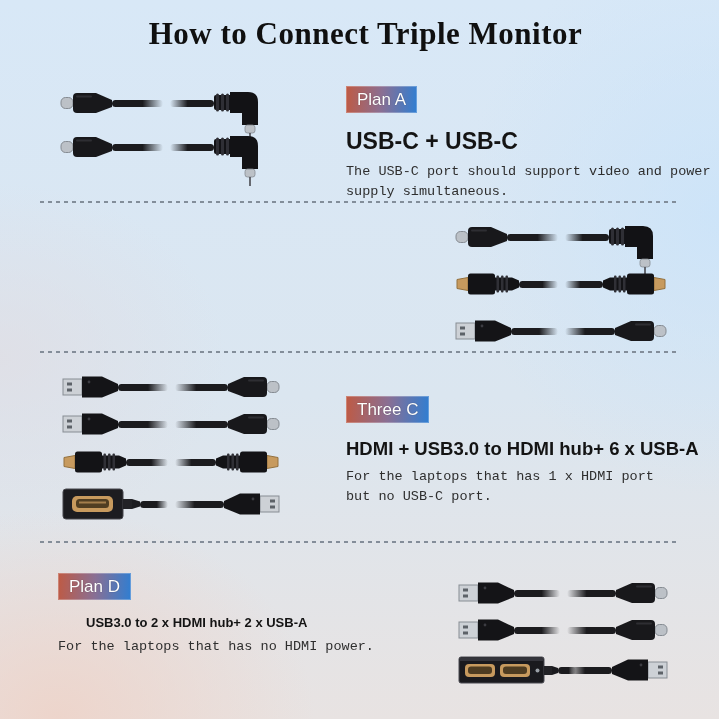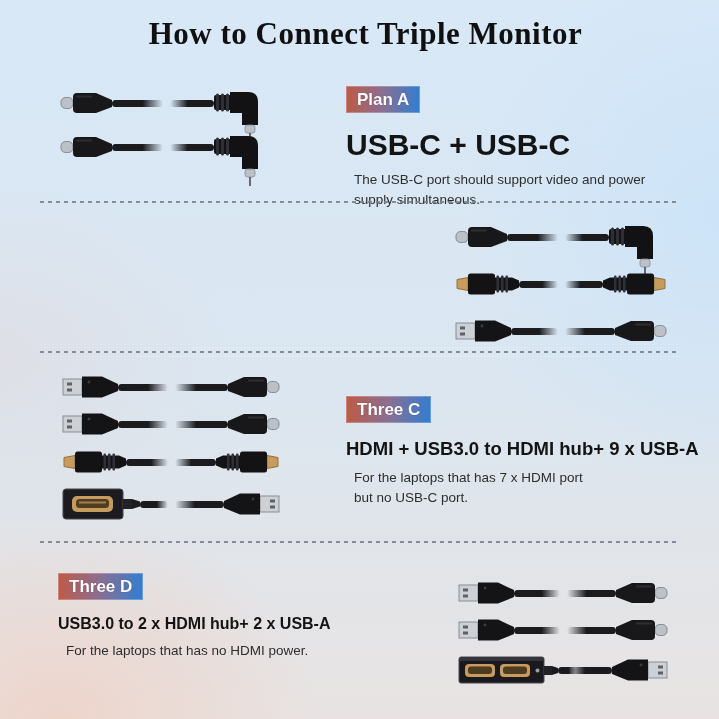--- a/index.html
+++ b/index.html
@@ -15,32 +15,32 @@
       radial-gradient(55% 60% at 100% 30%, rgba(201,227,250,0.75) 0%, rgba(201,227,250,0) 65%),
       linear-gradient(180deg,#d8e8f7 0%, #dbe6f0 55%, #e8e3e2 100%);
   }
   .title{
     position:absolute;top:16px;left:12px;right:0;text-align:center;
     font-family:"Liberation Serif","DejaVu Serif",serif;
     font-weight:bold;font-size:31px;color:#101010;letter-spacing:.5px;
   }
   .textblock{position:absolute;}
   .badge{
-    display:inline-block;color:#fff;font-size:17px;font-weight:bold;
+    display:inline-block;color:#fff;font-size:17px;font-weight:normal;
     padding:3px 11px;line-height:21px;
     background:linear-gradient(94deg,#bf5a43 0%, #8a6f93 50%, #2f7ed2 100%);
     box-shadow:inset 0 0 0 1px rgba(255,255,255,0.25);
     text-shadow:0 0 1px rgba(0,0,0,0.45);
   }
   .textblock h2{margin:15px 0 7px;color:#141414;font-weight:bold;white-space:nowrap;}
-  .plan-a-text h2{font-size:30px;}
+  .plan-a-text h2{font-size:23px;}
   .plan-b-text h2{font-size:20px;}
   .plan-c-text h2{font-size:18.5px;}
-  .plan-d-text h2{font-size:16px;}
-  .textblock p{margin:8px;font-size:13.5px;line-height:1.5;color:#2e2e2e;white-space:pre-line;}
+  .plan-d-text h2{font-size:13px;margin-left:28px;}
+  .textblock p{margin:0;font-size:13.5px;line-height:1.5;color:#2e2e2e;white-space:pre-line;font-family:Liberation Mono, monospace;}
   .divider{
     position:absolute;left:40px;width:639px;height:2px;
     background-image:repeating-linear-gradient(90deg,rgba(122,132,144,0.9) 0 4px,rgba(0,0,0,0) 4px 8px);
     background-size:8px 1.6px;background-repeat:repeat-x;background-position:0 0;
   }
   
   .cables{position:absolute;}
   .cable-row{display:flex;align-items:center;}
   .plan-a-cables .cable-row{margin-bottom:18px;}
   .plan-b-cables .cable-row{margin-bottom:20px;}
@@ -314,29 +314,29 @@
               <rect x="5" y="14.5" width="5" height="3" fill="#5d6268"></rect>
               <path d="M20 2.5 L40 2.5 L56 10 L56 17 L40 23.5 L20 23.5 Z" fill="#141417"></path>
               <circle cx="27" cy="8" r="1.4" fill="#3c3c42"></circle>
             </svg>
           </span>
         </span>
       </div>
     </div>
   <div class="textblock plan-c-text" style="left:346px;top:396px;width:368px;">
     <span class="badge">Three C</span>
-    <h2>HDMI + USB3.0 to HDMI hub+ 9 x USB-A</h2>
-    <p>For the laptops that has 7 x HDMI port
+    <h2>HDMI + USB3.0 to HDMI hub+ 6 x USB-A</h2>
+    <p>For the laptops that has 1 x HDMI port
 but no USB-C port.</p>
   </div>
 
   <div class="divider" style="top:541px;"></div>
 
   <div class="textblock plan-d-text" style="left:58px;top:573px;width:390px;">
-    <span class="badge">Three D</span>
+    <span class="badge">Plan D</span>
     <h2>USB3.0 to 2 x HDMI hub+ 2 x USB-A</h2>
     <p>For the laptops that has no HDMI power.</p>
   </div>
   <div class="cables plan-d-cables" style="left:458px;top:580px;width:210px;">
       <div class="cable-row">
         <span class="half">
           <span class="conn t-usb-a-connector">
             <svg width="56" height="26" viewBox="0 0 56 26">
               <rect x="1" y="5" width="19" height="16" fill="#cdd1d6" stroke="#878d94"></rect>
               <rect x="5" y="8.5" width="5" height="3" fill="#5d6268"></rect>

